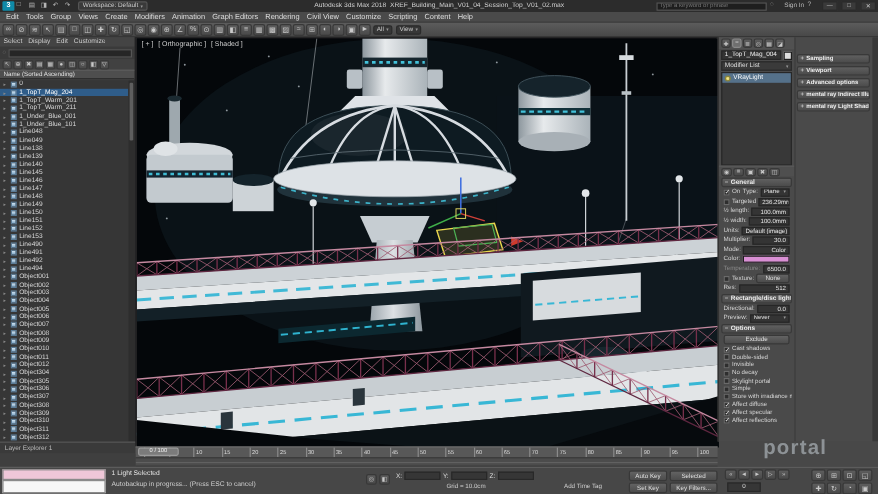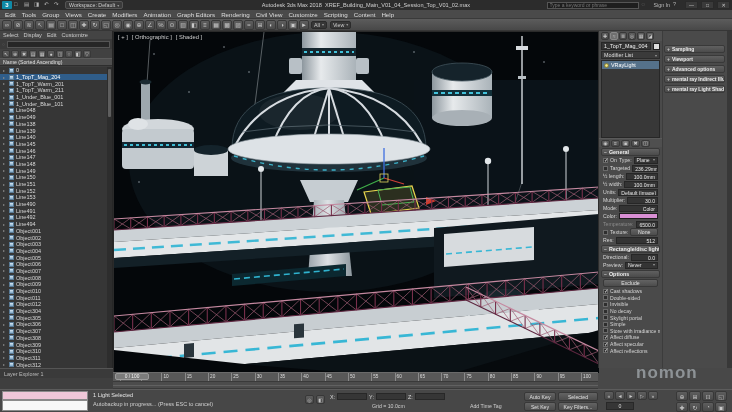--- a/index.html
+++ b/index.html
@@ -1032,14 +1032,14 @@
         <span class="ic">⊞</span>
         <span class="ic">⊡</span>
         <span class="ic">◱</span>
         <span class="ic">✚</span>
         <span class="ic">↻</span>
         <span class="ic">◔</span>
         <span class="ic">▣</span>
       </span>
   </div>
 
-  <div class="abs watermark">nomon</div>
+  <div class="abs watermark">portal</div>
 </div>
 
 </body></html>

